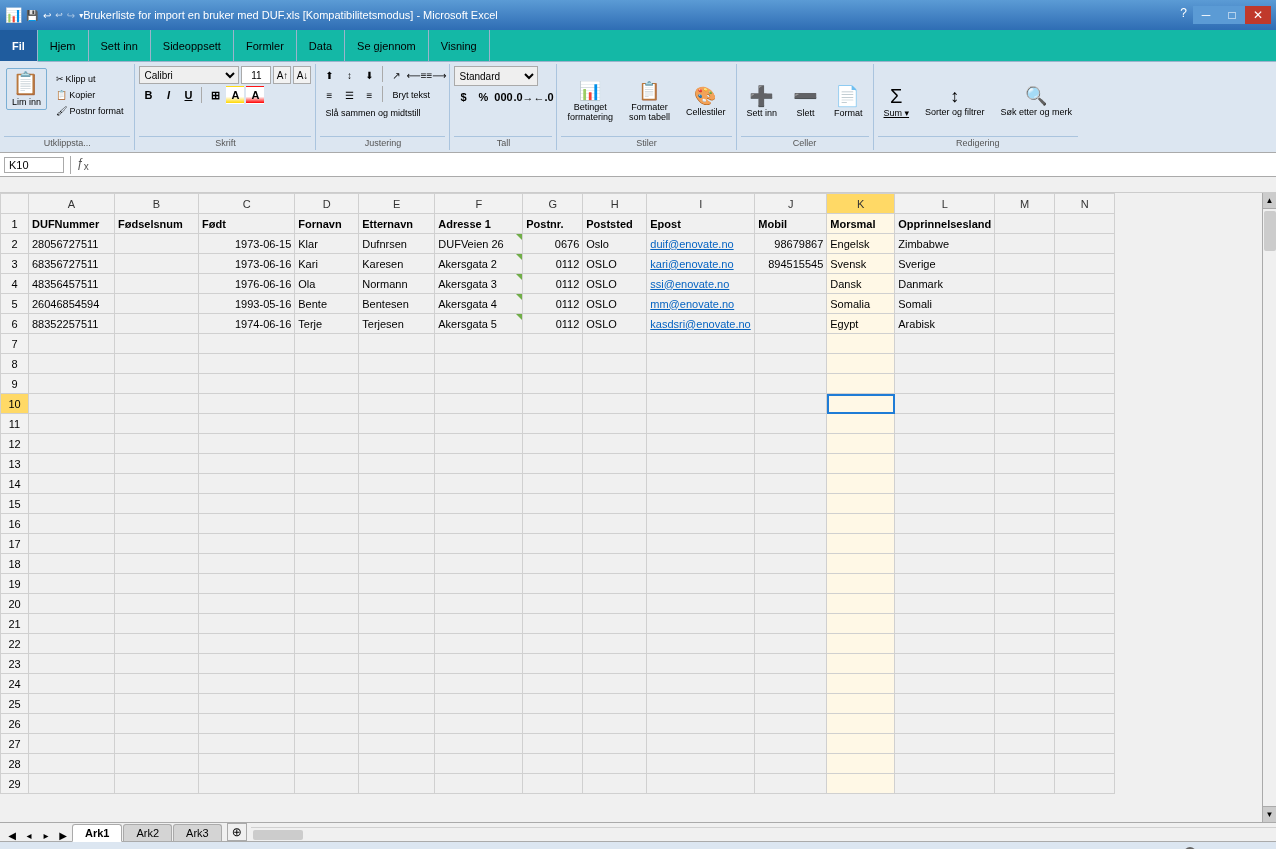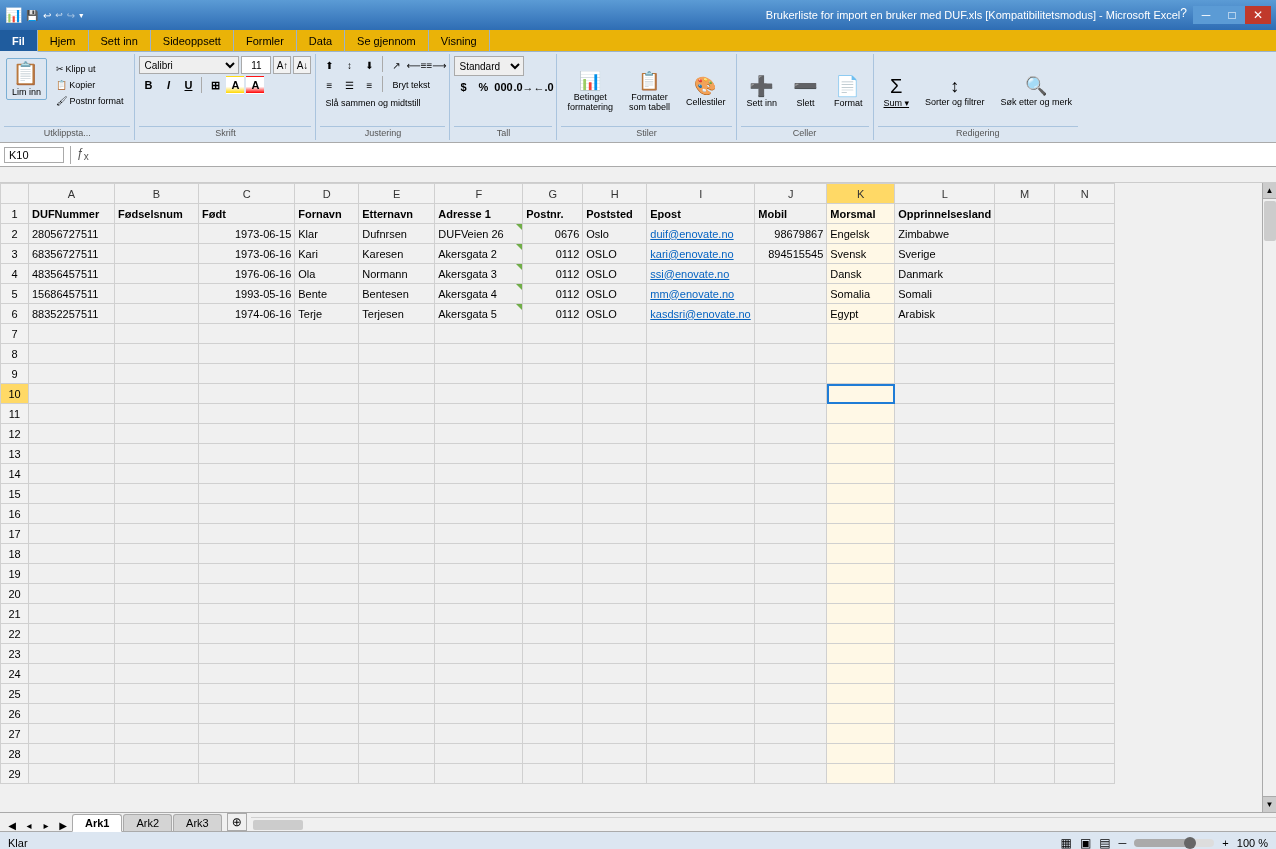--- a/index.html
+++ b/index.html
@@ -4,23 +4,23 @@
   <style>
     * { box-sizing: border-box; margin: 0; padding: 0; }
     body { font-family: 'Segoe UI', Tahoma, sans-serif; font-size: 11px; background: #f0f0f0; overflow: hidden; }
 
     
     .ribbon { background: #dce6f1; border-bottom: 1px solid #aaa; }
 
     
     .tab-bar {
       display: flex;
-      background: #eab308;
+      background: #14b8a6;
       border-bottom: 1px solid #9bb3cc;
-      height: 22px;
+      height: 32px;
     }
     .tab-item {
       padding: 3px 12px;
       font-size: 11px;
       cursor: pointer;
       border-right: 1px solid #9bb3cc;
       display: flex;
       align-items: center;
     }
     .tab-item.active {
@@ -174,38 +174,38 @@
     .align-btn {
       font-size: 10px;
       width: 18px; height: 18px;
       border: 1px solid transparent;
       background: transparent;
       cursor: pointer;
       display: inline-flex; align-items: center; justify-content: center;
     }
 
     .number-select {
-      width: 70px;
+      width: 84px;
       height: 20px;
       font-size: 10px;
       border: 1px solid #aaa;
     }
 
     
     .window-chrome {
       background: linear-gradient(to bottom, #5b9bd5, #2e6db4);
       height: 30px;
       display: flex;
       align-items: center;
       justify-content: space-between;
       padding: 0 5px;
     }
     .chrome-left { display: flex; align-items: center; gap: 4px; }
     .chrome-icon { color: white; font-size: 14px; }
-    .chrome-title { color: white; font-size: 11px; flex: 1; text-align: right; }
+    .chrome-title { color: white; font-size: 11px; flex: 1; text-align: left; }
     .chrome-btns { display: flex; }
     .chrome-btn {
       width: 26px; height: 18px;
       background: #5b9bd5;
       color: white;
       border: none;
       font-size: 12px;
       cursor: pointer;
       display: flex; align-items: center; justify-content: center;
     }
@@ -551,21 +551,21 @@
             <td>OSLO</td>
             <td class="link-cell">ssi@enovate.no</td>
             <td style="text-align: right;"></td>
             <td class="active-col-cell">Dansk</td>
             <td>Danmark</td>
             <td></td>
             <td></td>
           </tr>
           <tr>
             <td class="row-h">5</td>
-            <td>15686457511</td>
+            <td>26046854594</td>
             <td></td>
             <td style="text-align: right;">1993-05-16</td>
             <td>Bente</td>
             <td>Bentesen</td>
             <td style="position: relative;"><span style="position: absolute; top: 0px; right: 0px; width: 0px; height: 0px; border-style: solid; border-width: 0px 6px 6px 0px; border-color: transparent rgb(112, 173, 71) transparent transparent;"></span>Akersgata 4</td>
             <td style="text-align: right;">0112</td>
             <td>OSLO</td>
             <td class="link-cell">mm@enovate.no</td>
             <td style="text-align: right;"></td>
             <td class="active-col-cell">Somalia</td>

